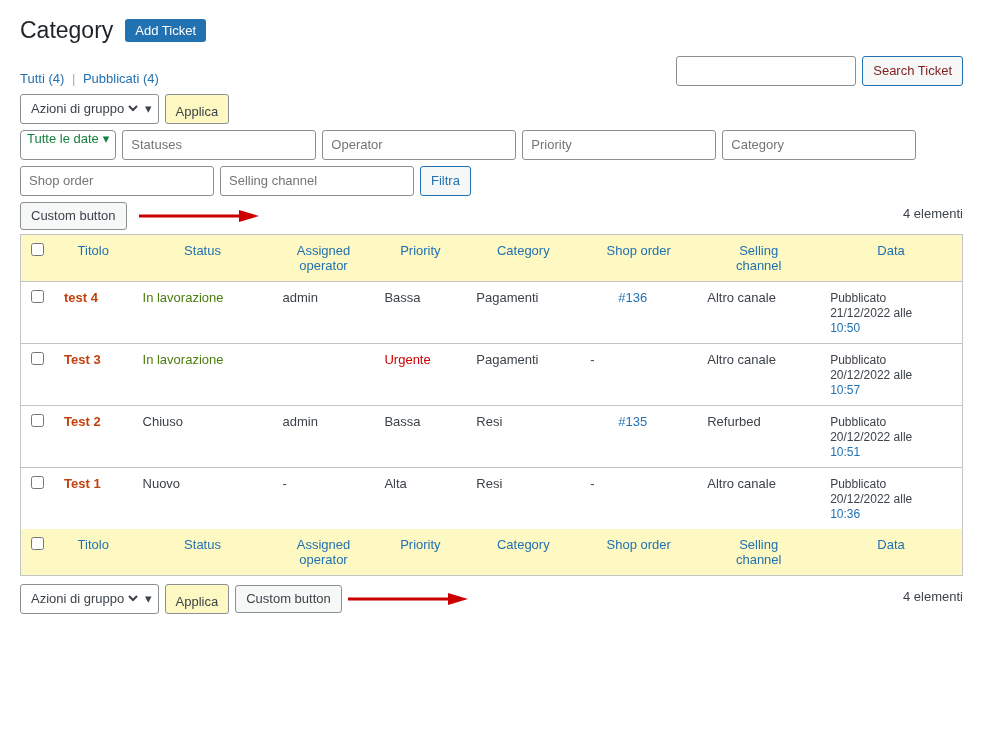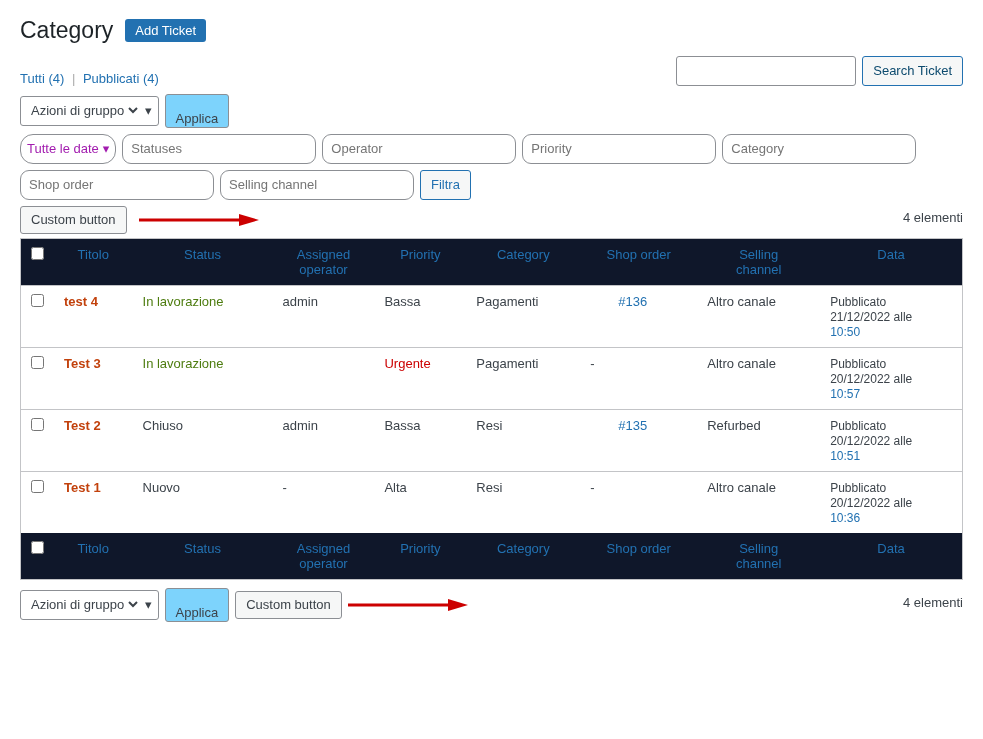--- a/index.html
+++ b/index.html
@@ -7,37 +7,37 @@
     .page-wrapper { background: #fff; min-height: 739px; padding: 16px 20px; position: relative; }
     .page-header { display: flex; align-items: center; gap: 12px; margin-bottom: 10px; }
     .page-title { font-size: 23px; font-weight: 400; color: #1d2327; line-height: 1.3; }
     .add-ticket-btn { background: #2271b1; color: #fff; border: none; border-radius: 3px; padding: 4px 10px; font-size: 13px; cursor: pointer; }
     .top-row { display: flex; align-items: flex-end; justify-content: space-between; margin-bottom: 8px; }
     .filter-links { font-size: 13px; color: #3c434a; }
     .filter-links a { color: #2271b1; text-decoration: none; }
     .filter-links span { color: #aaa; margin: 0 4px; }
     .search-area { display: flex; gap: 6px; align-items: center; }
     .search-input { border: 1px solid #8c8f94; border-radius: 3px; padding: 4px 8px; font-size: 13px; width: 180px; height: 30px; }
-    .search-btn { background: #f6f7f7; border: 1px solid #2271b1; color: #0c4a6e; border-radius: 3px; padding: 4px 10px; font-size: 13px; cursor: pointer; height: 30px; }
+    .search-btn { background: #f6f7f7; border: 1px solid #2271b1; color: #7f1d1d; border-radius: 3px; padding: 4px 10px; font-size: 13px; cursor: pointer; height: 30px; }
     .actions-row { display: flex; align-items: center; gap: 6px; margin-bottom: 6px; }
     .select-group { display: flex; align-items: center; gap: 4px; border: 1px solid #8c8f94; border-radius: 3px; background: #fff; padding: 0 6px; height: 30px; }
     .select-group select { border: none; background: transparent; font-size: 13px; color: #3c434a; outline: none; cursor: pointer; }
-    .applica-btn { background: #7dd3fc; border: 1px solid #8c8f94; border-radius: 3px; padding: 16px 10px; font-size: 13px; cursor: pointer; height: 30px; color: #3c434a; }
+    .applica-btn { background: #fef9c3; border: 1px solid #8c8f94; border-radius: 3px; padding: 9px 10px; font-size: 13px; cursor: pointer; height: 30px; color: #3c434a; }
     .filters-row { display: flex; align-items: center; gap: 6px; margin-bottom: 6px; flex-wrap: wrap; }
-    .date-select { border: 1px solid #8c8f94; border-radius: 13px; background: #fff; padding: 0 6px; height: 30px; font-size: 13px; color: #a21caf; cursor: pointer; display: flex; align-items: center; gap: 4px; }
-    .filter-input { border: 1px solid #8c8f94; border-radius: 9px; padding: 4px 8px; font-size: 13px; color: #3c434a; height: 30px; background: #fff; min-width: 80px; }
+    .date-select { border: 1px solid #8c8f94; border-radius: 4px; background: #fff; padding: 0 6px; height: 30px; font-size: 13px; color: #15803d; cursor: pointer; display: flex; gap: 4px; }
+    .filter-input { border: 1px solid #8c8f94; border-radius: 3px; padding: 4px 8px; font-size: 13px; color: #3c434a; height: 30px; background: #fff; min-width: 80px; }
     .filtra-btn { background: #f6f7f7; border: 1px solid #2271b1; color: #2271b1; border-radius: 3px; padding: 4px 10px; font-size: 13px; cursor: pointer; height: 30px; }
     .custom-btn { background: #f6f7f7; border: 1px solid #8c8f94; border-radius: 3px; padding: 4px 10px; font-size: 13px; cursor: pointer; height: 28px; color: #3c434a; }
     .elementi-count { text-align: right; font-size: 13px; color: #3c434a; margin-bottom: 4px; }
     .custom-btn-row { display: flex; align-items: center; justify-content: space-between; margin-bottom: 2px; }
 
     
     .tickets-table { width: 100%; border-collapse: collapse; border: 1px solid #c3c4c7; margin-bottom: 0; }
     .tickets-table th, .tickets-table td { padding: 8px 10px; border-bottom: 1px solid #c3c4c7; vertical-align: top; font-size: 13px; }
-    .tickets-table th { background: #0f172a; color: #2271b1; font-weight: 400; border-top: none; }
+    .tickets-table th { background: #fef9c3; color: #2271b1; font-weight: 400; border-top: none; }
     .tickets-table th.sortable { cursor: pointer; }
     .tickets-table tr:last-child td { border-bottom: none; }
     .ticket-link { color: #c2410c; text-decoration: none; font-weight: 700; }
     .order-link { color: #2271b1; text-decoration: none; margin-left: 28px; }
     .status-in-lav { color: #4d7c0f; }
     .status-chiuso { color: #3c434a; text-align: center; }
     .status-nuovo { color: #3c434a; }
     .priority-urgente { color: #c00; }
     .priority-bassa { color: #3c434a; }
     .priority-alta { color: #3c434a; }

